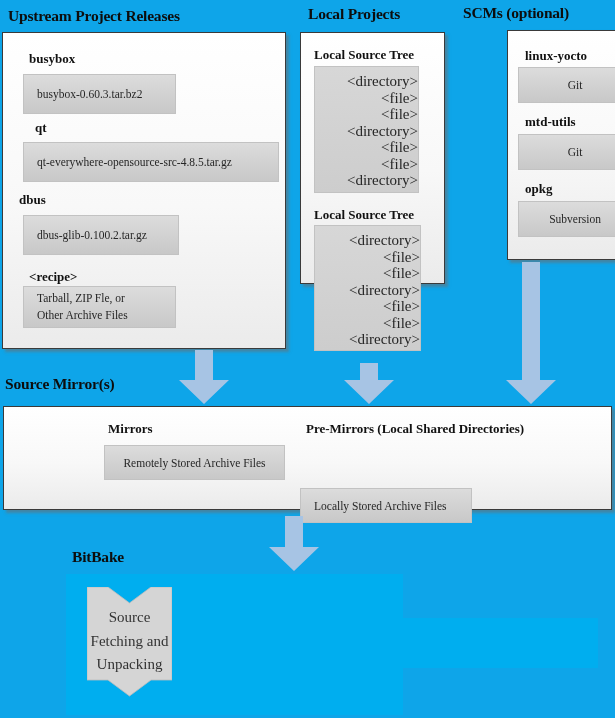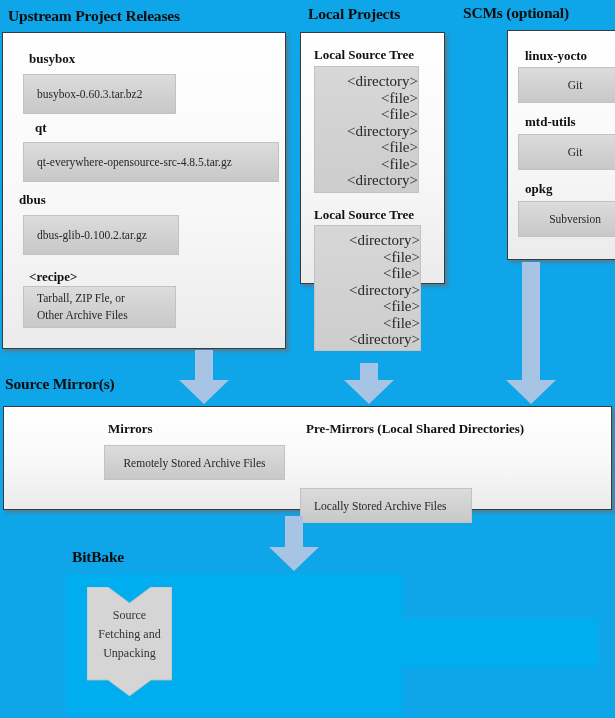--- a/index.html
+++ b/index.html
@@ -43,21 +43,21 @@
   .tree-line{line-height:16.5px;white-space:nowrap;}
   .ind0{padding-left:9px;}
   .ind1{padding-left:21px;}
   .ind2{padding-left:33px;}
   .arrow{position:absolute;}
   .bb-main{position:absolute;left:66px;top:574px;width:337px;height:141px;background:#00AEEF;}
   .bb-bar{position:absolute;left:403px;top:618px;width:195px;height:50px;background:#00AEEF;}
   .ribbon-svg{position:absolute;left:87px;top:587px;}
   .ribbon-text{
     position:absolute;left:87px;top:606px;width:85px;
-    font-size:12px;line-height:1.58;color:#333;text-align:center;white-space:pre-line;
+    font-size:15px;line-height:1.58;color:#333;text-align:center;white-space:pre-line;
   }
 </style>
 </head>
 <body>
 
 <div class="canvas">
 
   <div class="heading" style="left:8px;top:7px;">Upstream Project Releases</div>
   <div class="heading" style="left:308px;top:5px;">Local Projects</div>
   <div class="heading" style="left:463px;top:4px;">SCMs (optional)</div>

